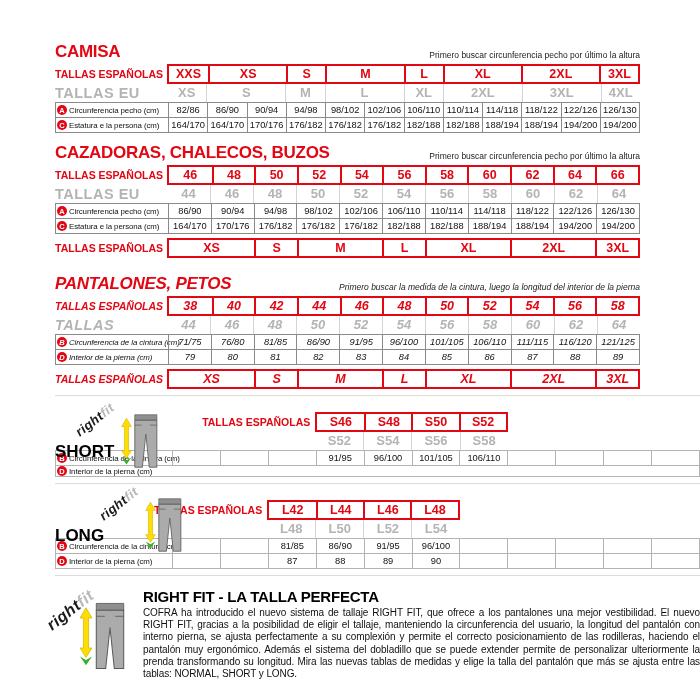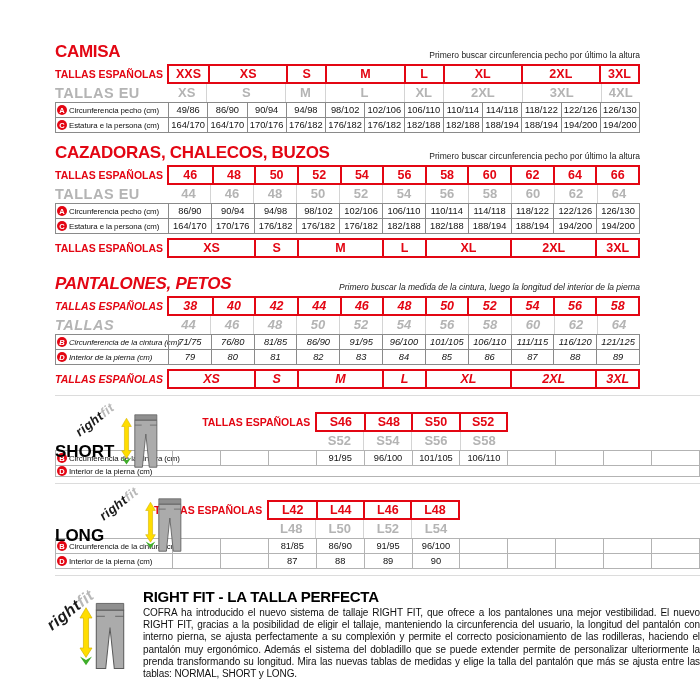--- a/index.html
+++ b/index.html
@@ -115,21 +115,21 @@
             <div class="cell" style="grid-column: span 2;">3XL</div>
             <div class="cell" style="grid-column: span 1; text-align: center;">4XL</div>
           </div>
       </div>
       <div class="trow data-row">
         <div class="row-label">
           <span class="key-badge">A</span>
           <span class="txt">Circunferencia pecho (cm)</span>
         </div>
         <div class="sizes values" style="--n:12">
-            <div class="cell">49/86</div>
+            <div class="cell">82/86</div>
             <div class="cell">86/90</div>
             <div class="cell">90/94</div>
             <div class="cell">94/98</div>
             <div class="cell">98/102</div>
             <div class="cell">102/106</div>
             <div class="cell">106/110</div>
             <div class="cell">110/114</div>
             <div class="cell">114/118</div>
             <div class="cell">118/122</div>
             <div class="cell">122/126</div>

